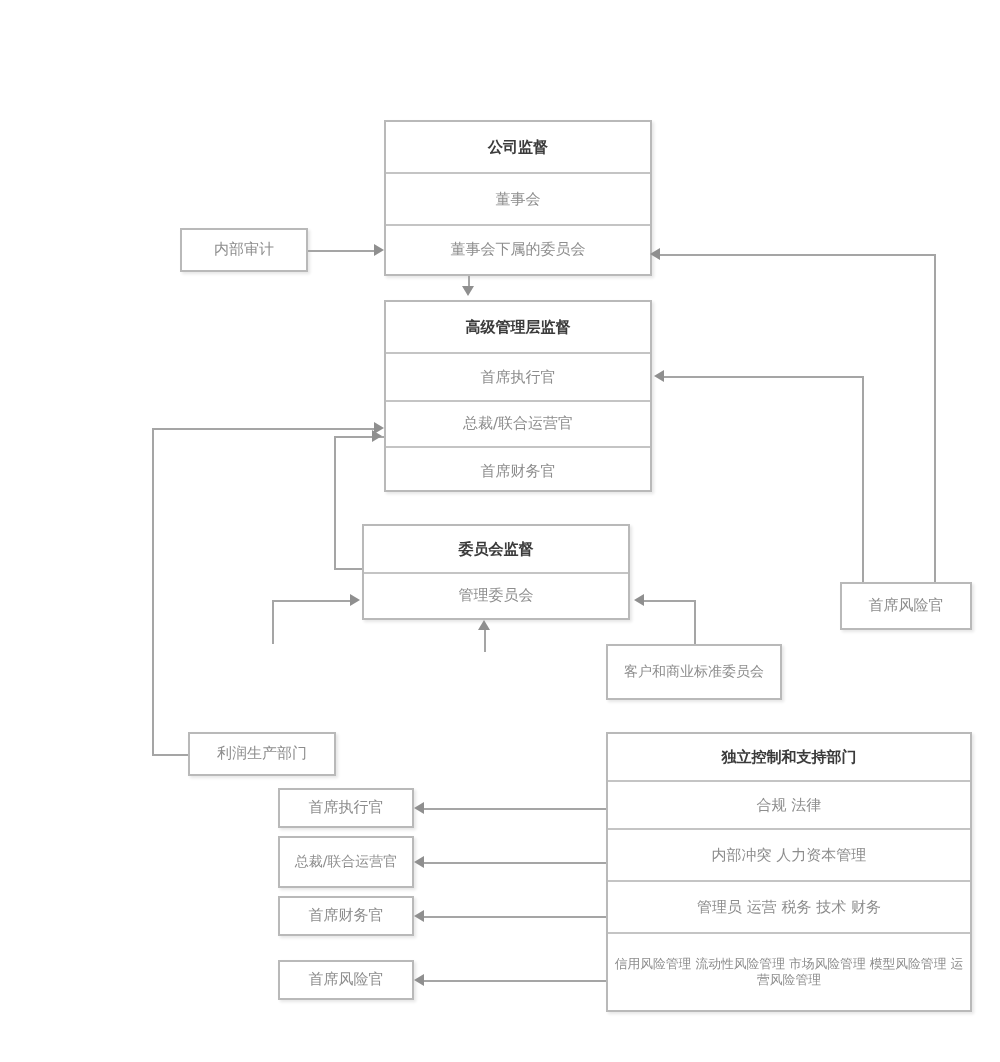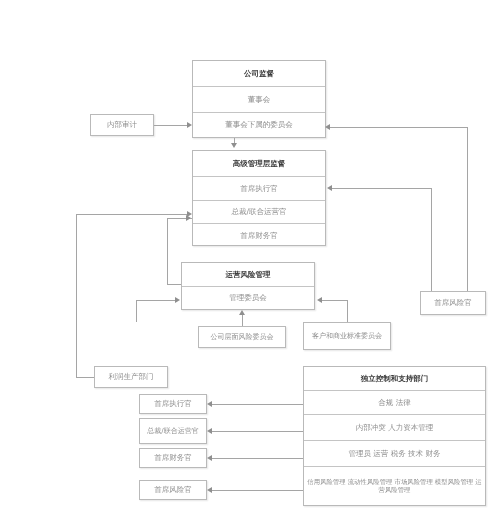--- a/index.html
+++ b/index.html
@@ -70,27 +70,24 @@
     <div class="row hdr" style="height:26px;">高级管理层监督</div>
     <div class="row" style="height:24px;">首席执行官</div>
     <div class="row" style="height:23px;">总裁/联合运营官</div>
     <div class="row" style="height:23px;">首席财务官</div>
   </div>
 
   <div class="ln lnv" style="left:234px; top:138px; height:6px;"></div>
   <div class="arw arw-d" style="left:231px; top:143px;"></div>
 
   <div class="grp" style="left:181px; top:262px; width:134px; height:48px;">
-    <div class="row hdr" style="height:24px;">运营风险管理</div>
+    <div class="row hdr" style="height:24px;">委员会监督</div>
     <div class="row" style="height:22px;text-align:center;">管理委员会</div>
   </div>
 
-  <div class="box tiny" style="left:198px; top:326px; width:88px; height:22px;">
-    <span>公司层面风险委员会</span>
-  </div>
   <div class="box tiny" style="left:303px; top:322px; width:88px; height:28px;">
     <span>客户和商业标准委员会</span>
   </div>
 
   <div class="ln lnv" style="left:136px; top:300px; height:22px;"></div>
   <div class="ln lnh" style="left:136px; top:300px; width:40px;"></div>
   <div class="arw arw-r" style="left:175px; top:297px;"></div>
 
   <div class="ln lnv" style="left:242px; top:315px; height:11px;"></div>
   <div class="arw arw-u" style="left:239px; top:310px;"></div>

